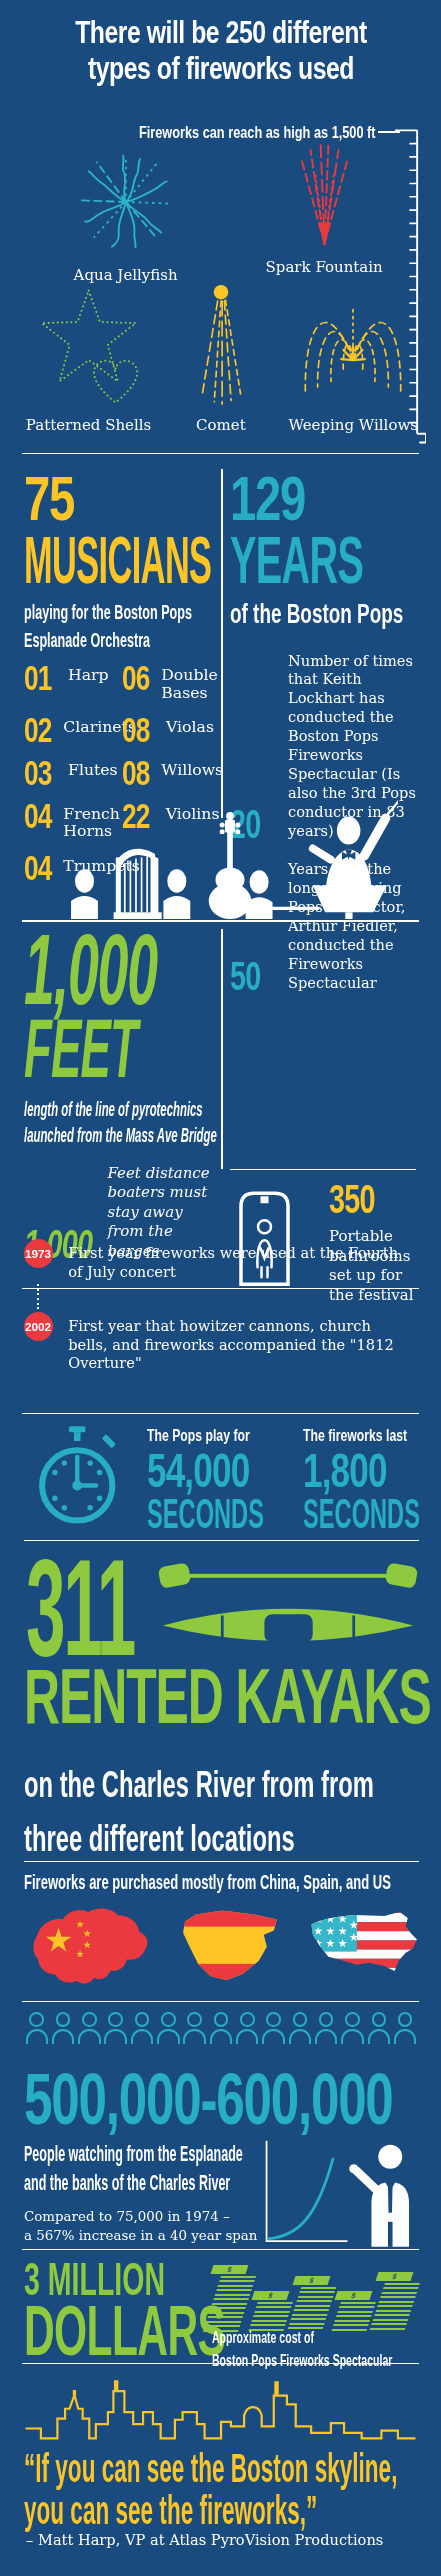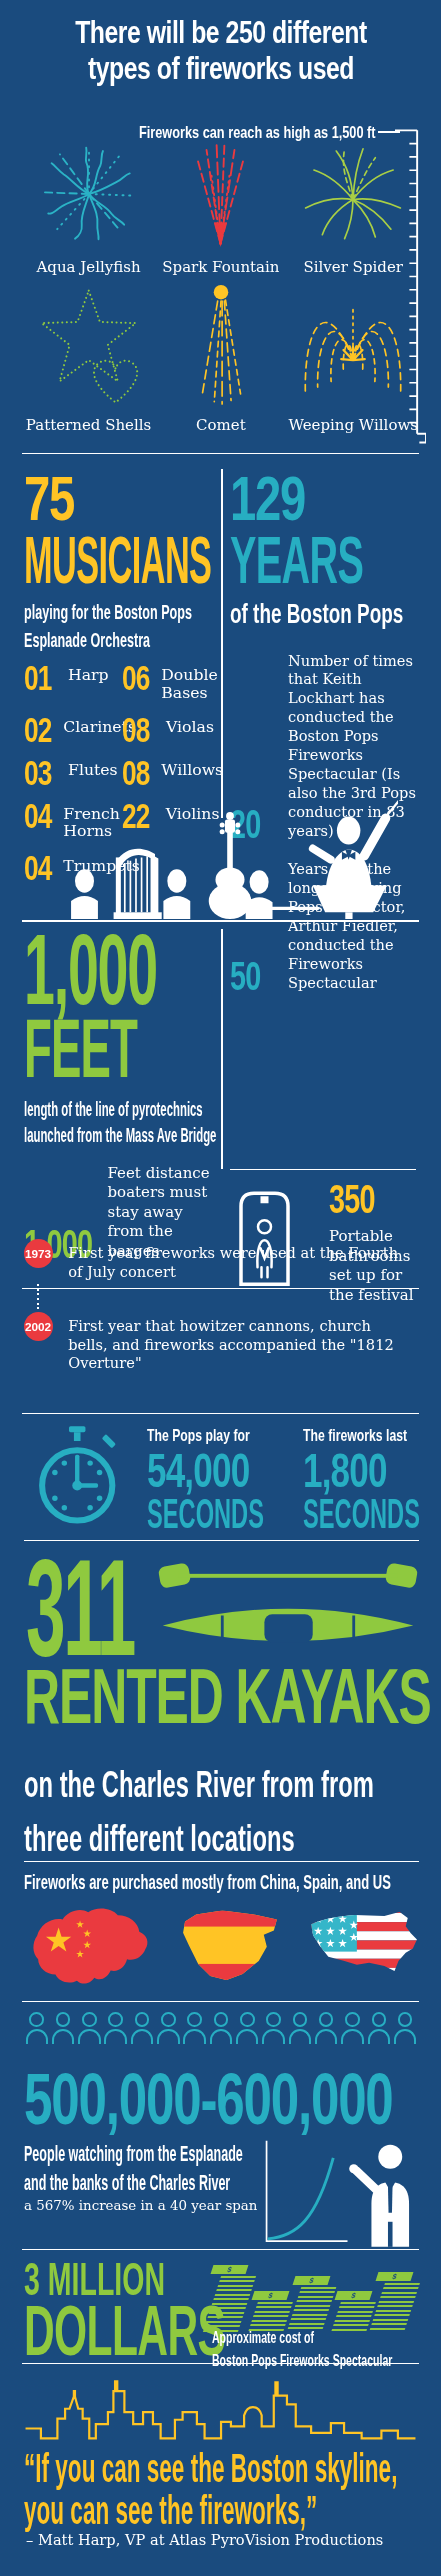--- a/index.html
+++ b/index.html
@@ -75,21 +75,21 @@
   <div class="abs title">There will be 250 different types of fireworks used</div>
 
   <div class="abs reach-note">Fireworks can reach as high as 1,500 ft</div>
   <div class="abs reach-line"></div>
   <svg class="abs" style="top:124px;right:15.7px;" width="31" height="336" viewBox="0 0 56 600">
     <path d="M0,8 H40 M40,8 V556 M40,556 H56 M56,556 V572 M56,572 H44" stroke="#fff" stroke-width="3.5" fill="none"></path>
     <path d="M40,32H26 M40,56H26 M40,80H26 M40,104H26 M40,128H26 M40,152H26 M40,176H26 M40,200H26 M40,224H26 M40,248H26 M40,272H26 M40,296H26 M40,320H26 M40,344H26 M40,368H26 M40,392H26 M40,416H26 M40,440H26 M40,464H26 M40,488H26 M40,512H26 M40,536H26" stroke="#fff" stroke-width="3" fill="none"></path>
   </svg>
 
   <div class="fw-row fw-row1" style="top:140px;">
-    <figure class="fw-cell" style="margin:0;">
+    <figure class="fw-cell" style="margin:8px;">
       <div class="fw-art">
           <svg width="106" height="106" viewBox="0 0 190 190">
         <g stroke="#2BB3C6" stroke-width="3.4" fill="none" stroke-linecap="round">
           <path d="M95,95 C85,75 100,60 90,38 C88,30 92,22 90,12"></path>
           <path d="M95,95 C110,80 105,62 115,45 C119,36 116,26 120,18"></path>
           <path d="M95,95 C75,85 65,70 50,60 C40,53 35,45 28,40"></path>
           <path d="M95,95 C115,90 132,80 147,72 C155,68 160,60 168,58"></path>
           <path d="M95,95 C80,105 60,108 45,118 C35,124 30,132 22,130"></path>
           <path d="M95,95 C108,112 125,115 135,130 C142,140 152,142 158,150"></path>
           <path d="M95,95 C90,115 80,130 82,150 C83,160 78,170 70,175"></path>
@@ -116,41 +116,20 @@
           <path d="M60,186 L53,8" stroke-dasharray="22 9"></path>
           <path d="M60,186 L67,8" stroke-dasharray="15 8"></path>
           <path d="M60,186 L85,18" stroke-dasharray="22 9"></path>
           <path d="M60,186 L102,32" stroke-dasharray="15 8"></path>
           <path d="M60,186 L44,64" stroke-dasharray="3 8"></path>
           <path d="M60,186 L76,64" stroke-dasharray="3 8"></path>
         </g>
           </svg>
         </div>
       <figcaption class="fw-cap">Spark Fountain</figcaption>
-    </figure>
-    <figure class="fw-cell" style="margin:0;">
-      <div class="fw-art">
-          <svg width="112" height="106" viewBox="0 0 200 190">
-        <g stroke="#A9CF45" stroke-width="3" fill="none" stroke-linecap="round">
-          <path d="M100,105 C98,70 90,45 70,18"></path>
-          <path d="M100,105 C102,65 108,40 118,14"></path>
-          <path d="M100,105 C80,80 60,62 30,52"></path>
-          <path d="M100,105 C120,78 145,60 172,52"></path>
-          <path d="M100,105 C70,100 45,105 15,120"></path>
-          <path d="M100,105 C130,100 158,108 185,120"></path>
-          <path d="M100,105 C75,120 55,140 45,168"></path>
-          <path d="M100,105 C100,130 95,152 85,175"></path>
-          <path d="M100,105 C120,125 133,145 140,172"></path>
-          <path d="M100,105 C125,115 150,135 168,158"></path>
-          <path d="M100,105 C88,72 80,50 84,20" stroke-dasharray="9 7"></path>
-          <path d="M100,105 C114,74 124,52 140,30" stroke-dasharray="9 7"></path>
-        </g>
-          </svg>
-        </div>
-      <figcaption class="fw-cap">Silver Spider</figcaption>
     </figure>
   </div>
 
   <div class="fw-row fw-row2" style="top:275px;">
     <figure class="fw-cell" style="margin:0;">
       <div class="fw-art">
           <svg width="126" height="119" viewBox="0 0 225 212">
         <g stroke="#8FC93F" stroke-width="3.6" fill="none" stroke-linecap="round" stroke-dasharray="0.1 8">
           <path d="M112,8 L132,64 L196,66 L146,105 L164,170 L112,132 L60,170 L78,105 L28,66 L92,64 Z"></path>
           <path d="M158,206 C120,176 112,148 132,136 C146,128 158,138 160,148 C162,138 174,128 188,136 C208,148 200,176 162,206 Z"></path>
@@ -294,21 +273,21 @@
         <polygon points="506,94 518,94 512,112" fill="#1A4B7E"></polygon>
         <polygon points="500,98 512,104 524,98 524,112 512,106 500,112" fill="#1A4B7E"></polygon>
         <polygon points="448,158 580,158 556,206 470,206"></polygon>
         <rect x="506" y="206" width="13" height="12"></rect>
       </g>
     </g>
   </svg>
 
   <hr class="rule" style="top:920px;border-top-width:2.2px;">
 
-  <div class="abs" style="top:929px;left:23.5px;width:196px;">
+  <div class="abs" style="top:929px;left:23.5px;width:196px;font-style:italic;">
     <div class="n-huge green cx" style="transform:scaleX(.55);">1,000</div>
     <div class="w-huge green cx" style="transform:scaleX(.55);margin-top:2.2px;">FEET</div>
     <div class="sub1 cx" style="transform:scaleX(.58);font-size:19.6px;margin-top:12.3px;">length of the line of pyrotechnics</div>
     <div class="sub1 cx" style="transform:scaleX(.58);font-size:19.6px;">launched from the Mass Ave Bridge</div>
     <div style="margin-top:13.4px;">
       <div class="fact">
         <span class="fact-num green" style="min-width:72px;">1,000</span>
         <span class="fact-txt" style="max-width:112px;font-size:15px;">Feet distance boaters must stay away from the barges</span>
       </div>
     </div>
@@ -516,20 +495,21 @@
       </div>
     <div class="person">
         <div class="p-head"></div>
         <div class="p-body"></div>
       </div>
   </div>
   <div class="abs teal cx" style="top:2066px;left:24px;font-weight:bold;font-size:73px;line-height:.9;letter-spacing:-1.7px;transform:scaleX(.70);">500,000-600,000</div>
   <div class="abs" style="top:2139px;left:24px;">
     <div class="cx sans-b" style="font-size:22.4px;line-height:1.3;transform:scaleX(.56);">People watching from the Esplanade</div>
     <div class="cx sans-b" style="font-size:22.4px;line-height:1.3;transform:scaleX(.56);">and the banks of the Charles River</div>
+    <div class="serif" style="font-size:13.4px;margin-top:11.2px;line-height:1.35;">Compared to 75,000 in 1974 –</div>
     <div class="serif" style="font-size:13.4px;line-height:1.35;">a 567% increase in a 40 year span</div>
   </div>
   <svg class="abs" style="top:2135px;left:262px;" width="171" height="112" viewBox="0 0 300 196">
     <path d="M8,10 V186 H150" stroke="#fff" stroke-width="3" fill="none"></path>
     <path d="M10,182 C60,178 95,150 125,40" stroke="#27AEC2" stroke-width="5" fill="none"></path>
     <g fill="#fff">
       <circle cx="225" cy="38" r="21"></circle>
       <path d="M192,196 V120 C192,92 206,82 225,82 C244,82 258,92 258,120 V196 Z"></path>
       <path d="M200,95 L165,62" stroke="#fff" stroke-width="15" stroke-linecap="round" fill="none"></path>
       <circle cx="161" cy="59" r="8"></circle>

